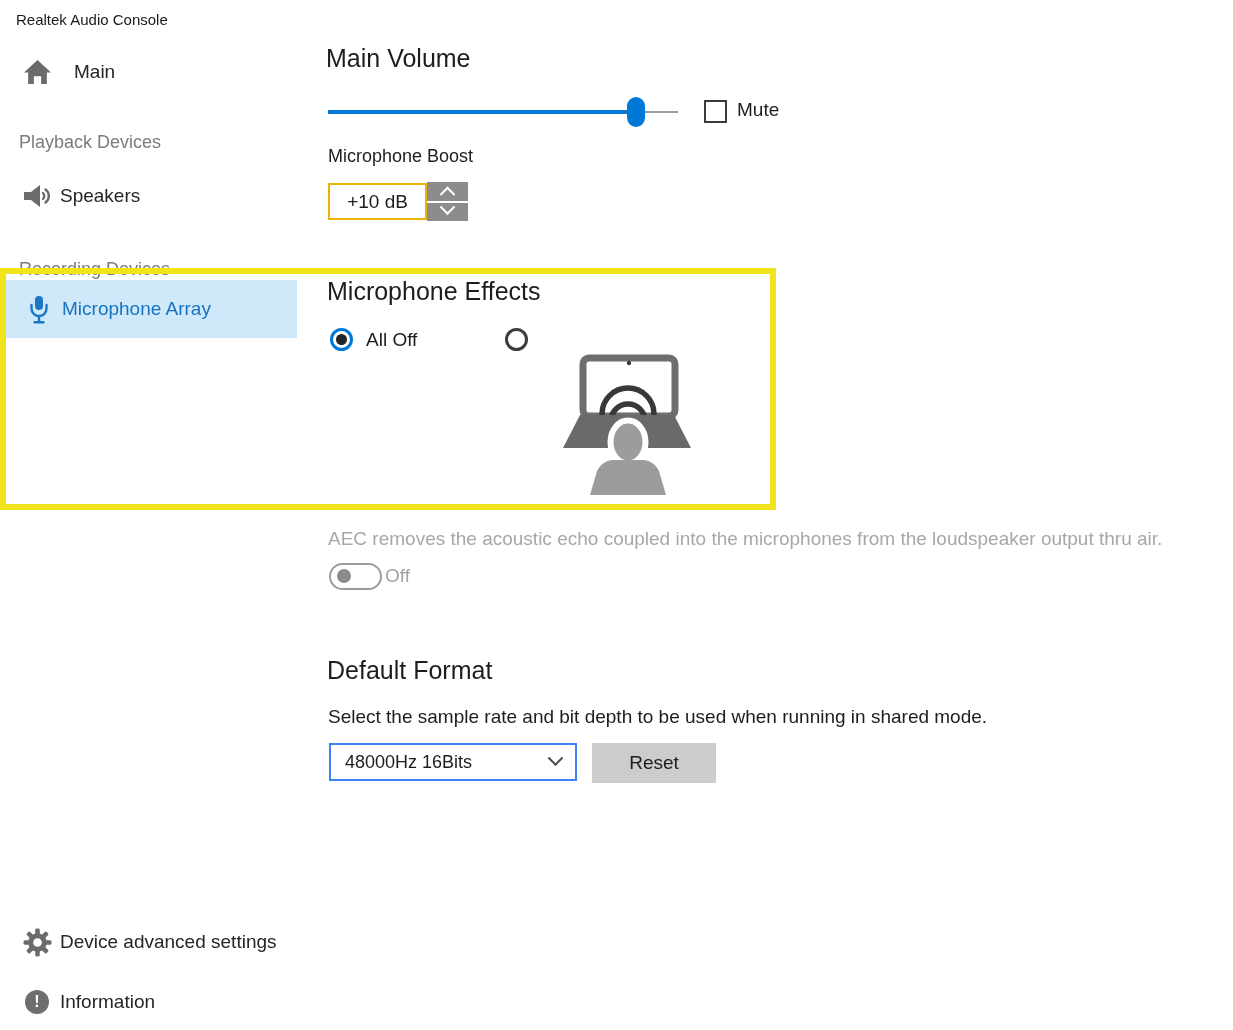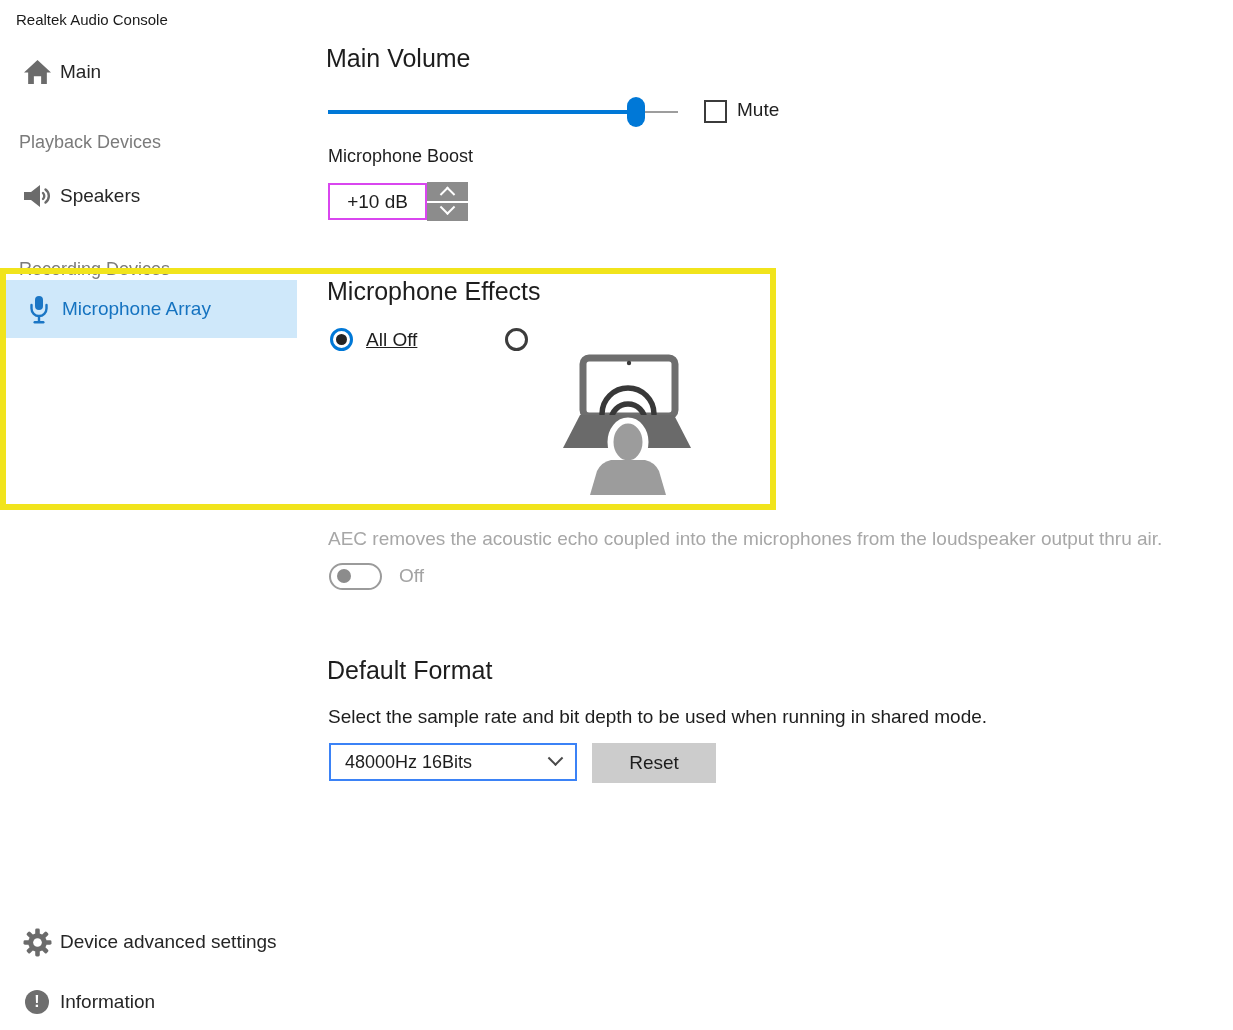--- a/index.html
+++ b/index.html
@@ -24,21 +24,21 @@
   .slider{position:absolute;left:328px;top:98px;width:350px;height:30px;}
   .slider .track{position:absolute;left:0;top:13px;width:100%;height:2px;background:#9d9d9d;}
   .slider .fill{position:absolute;left:0;top:12px;height:4px;background:#0078d7;}
   .slider .handle{position:absolute;top:-1px;width:18px;height:30px;border-radius:9px;background:#0078d7;}
 
   
   .checkbox{position:absolute;left:704px;top:100px;width:23px;height:23px;border:2px solid #3b3b3b;background:#fff;}
   .mute-lbl{position:absolute;left:737px;top:99px;font-size:19px;}
 
   
-  .spin-field{position:absolute;left:328px;top:183px;width:99px;height:37px;border:2px solid #d946ef;background:#fff;
+  .spin-field{position:absolute;left:328px;top:183px;width:99px;height:37px;border:2px solid #eab308;background:#fff;
     display:flex;align-items:center;justify-content:center;font-size:19px;color:#1d1d1d;}
   .spin-btns{position:absolute;left:427px;top:182px;width:41px;height:39px;background:#8c8c8c;display:flex;flex-direction:column;}
   .spin-btn{flex:1;display:flex;align-items:center;justify-content:center;position:relative;}
   .spin-btn.up{border-bottom:2px solid #fff;}
   .chev{width:11px;height:11px;display:inline-block;}
   .chev.up{border-top:2px solid #fff;border-left:2px solid #fff;transform:rotate(45deg) translate(2px,2px);}
   .chev.down{border-bottom:2px solid #fff;border-right:2px solid #fff;transform:rotate(45deg) translate(-3px,-3px);}
 
   
   .annot{position:absolute;left:0px;top:268px;width:776px;height:242px;border:6px solid #f1e41c;z-index:50;pointer-events:none;}
@@ -48,21 +48,21 @@
   .radio-outer{width:23px;height:23px;border-radius:50%;border:3px solid #3c3c3c;background:#fff;display:flex;align-items:center;justify-content:center;flex:0 0 auto;}
   .radio-row.selected .radio-outer{border-color:#0078d7;}
   .radio-dot{width:11px;height:11px;border-radius:50%;background:#242424;display:none;}
   .radio-row.selected .radio-dot{display:block;}
   .radio-lbl{font-size:19px;margin-left:13px;color:#1d1d1d;}
 
   
   .aec-desc{position:absolute;left:328px;top:528px;font-size:19px;color:#a7a7a7;}
   .toggle{position:absolute;left:329px;top:563px;width:53px;height:27px;border:2px solid #9b9b9b;border-radius:14px;background:#fff;}
   .toggle .knob{position:absolute;left:6px;top:4px;width:14px;height:14px;border-radius:50%;background:#8c8c8c;}
-  .toggle-state{position:absolute;left:399px;top:565px;font-size:19px;color:#a3a3a3;}
+  .toggle-state{position:absolute;left:385px;top:565px;font-size:19px;color:#a3a3a3;}
 
   
   .df-desc{position:absolute;left:328px;top:706px;font-size:19px;color:#1d1d1d;}
   .dropdown{position:absolute;left:329px;top:743px;width:248px;height:38px;border:2px solid #3b82f6;background:#fff;
     display:flex;align-items:center;padding:0 14px;font-size:18px;color:#1d1d1d;}
   .dd-chev{margin-left:auto;width:11px;height:11px;border-bottom:2px solid #4a4a4a;border-right:2px solid #4a4a4a;transform:rotate(45deg) translate(-3px,-3px);}
   .reset-btn{position:absolute;left:592px;top:743px;width:124px;height:40px;background:#cccccc;border:none;
     font-family:"Liberation Sans",sans-serif;font-size:19px;color:#1d1d1d;display:flex;align-items:center;justify-content:center;cursor:default;}
 
   
@@ -74,21 +74,21 @@
 
   svg{display:block;}
 </style>
 </head>
 <body>
 
 <div id="canvas">
 
   <div class="app-title">Realtek Audio Console</div>
 
-  <div class="side-row" style="top:44px;">
+  <div class="side-row" style="top:44px;gap:14px;">
     <span class="ic">
       <svg width="27" height="26" viewBox="0 0 26 25">
         <path d="M13 1 L26 13 L22 13 L22 24 L16.5 24 L16.5 16.5 L9.5 16.5 L9.5 24 L4 24 L4 13 L0 13 Z" fill="#6b6b6b"></path>
       </svg>
     </span>
     <span class="lbl">Main</span>
   </div>
 
   <div class="section-hdr" style="top:132px;">Playback Devices</div>
 
@@ -161,21 +161,21 @@
     <div class="spin-btn up">
         <span class="chev up"></span>
       </div>
     <div class="spin-btn">
         <span class="chev down"></span>
       </div>
   </div>
 
   <div class="h1" style="left:327px;top:277px;">Microphone Effects</div>
 
-  <div class="radio-row selected" style="left:330px;text-decoration:underline;">
+  <div class="radio-row selected" style="left:330px;">
     <span class="radio-outer">
         <span class="radio-dot"></span>
       </span>
     <span class="radio-lbl">All Off</span>
   </div>
   <div class="radio-row" style="left:505px;">
     <span class="radio-outer"></span>
   </div>
 
   <div style="position:absolute;left:557px;top:353px;">

